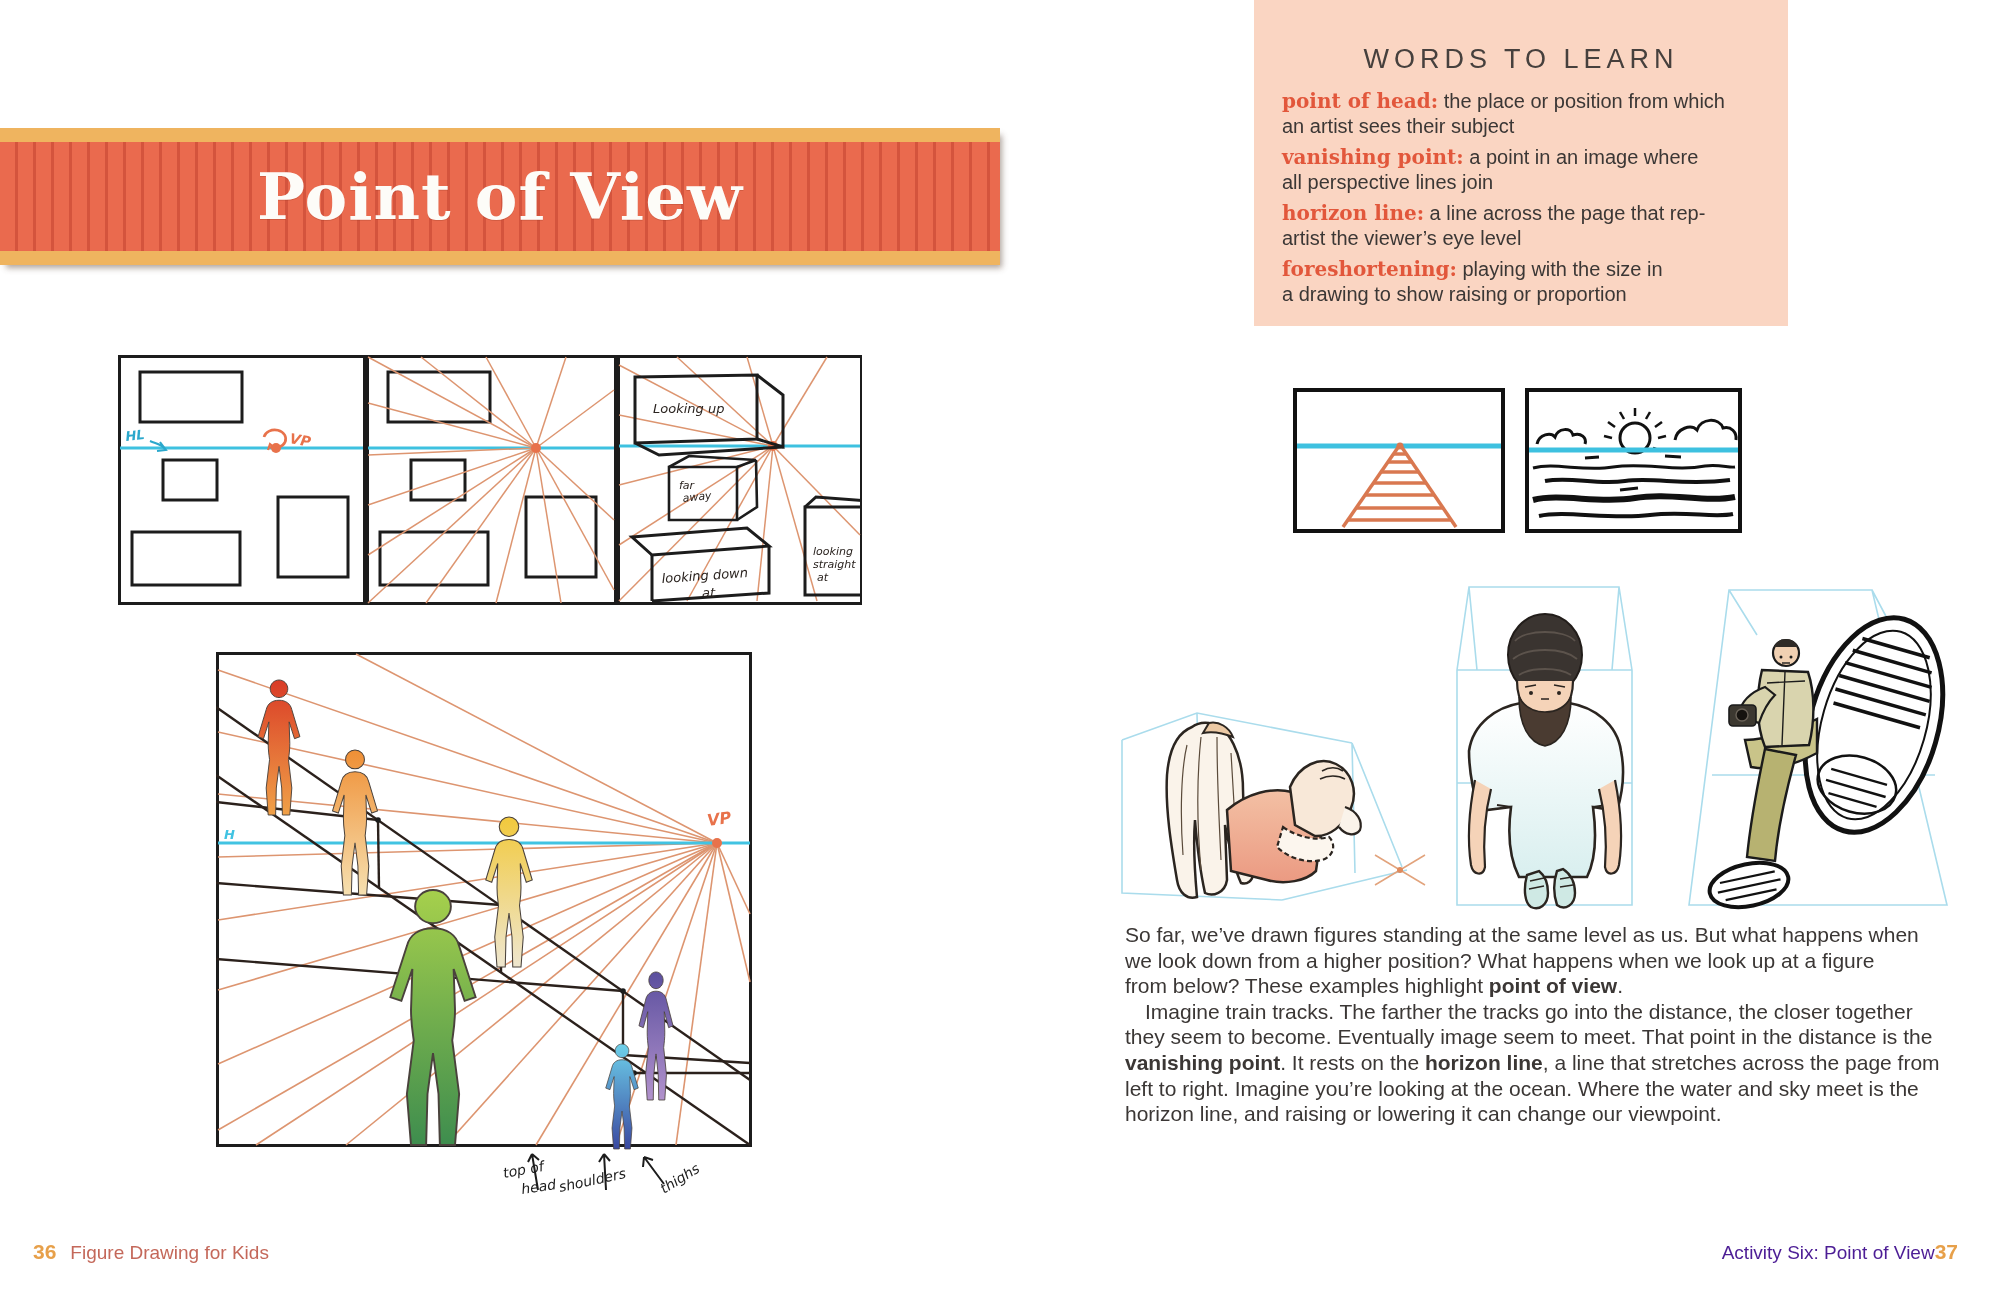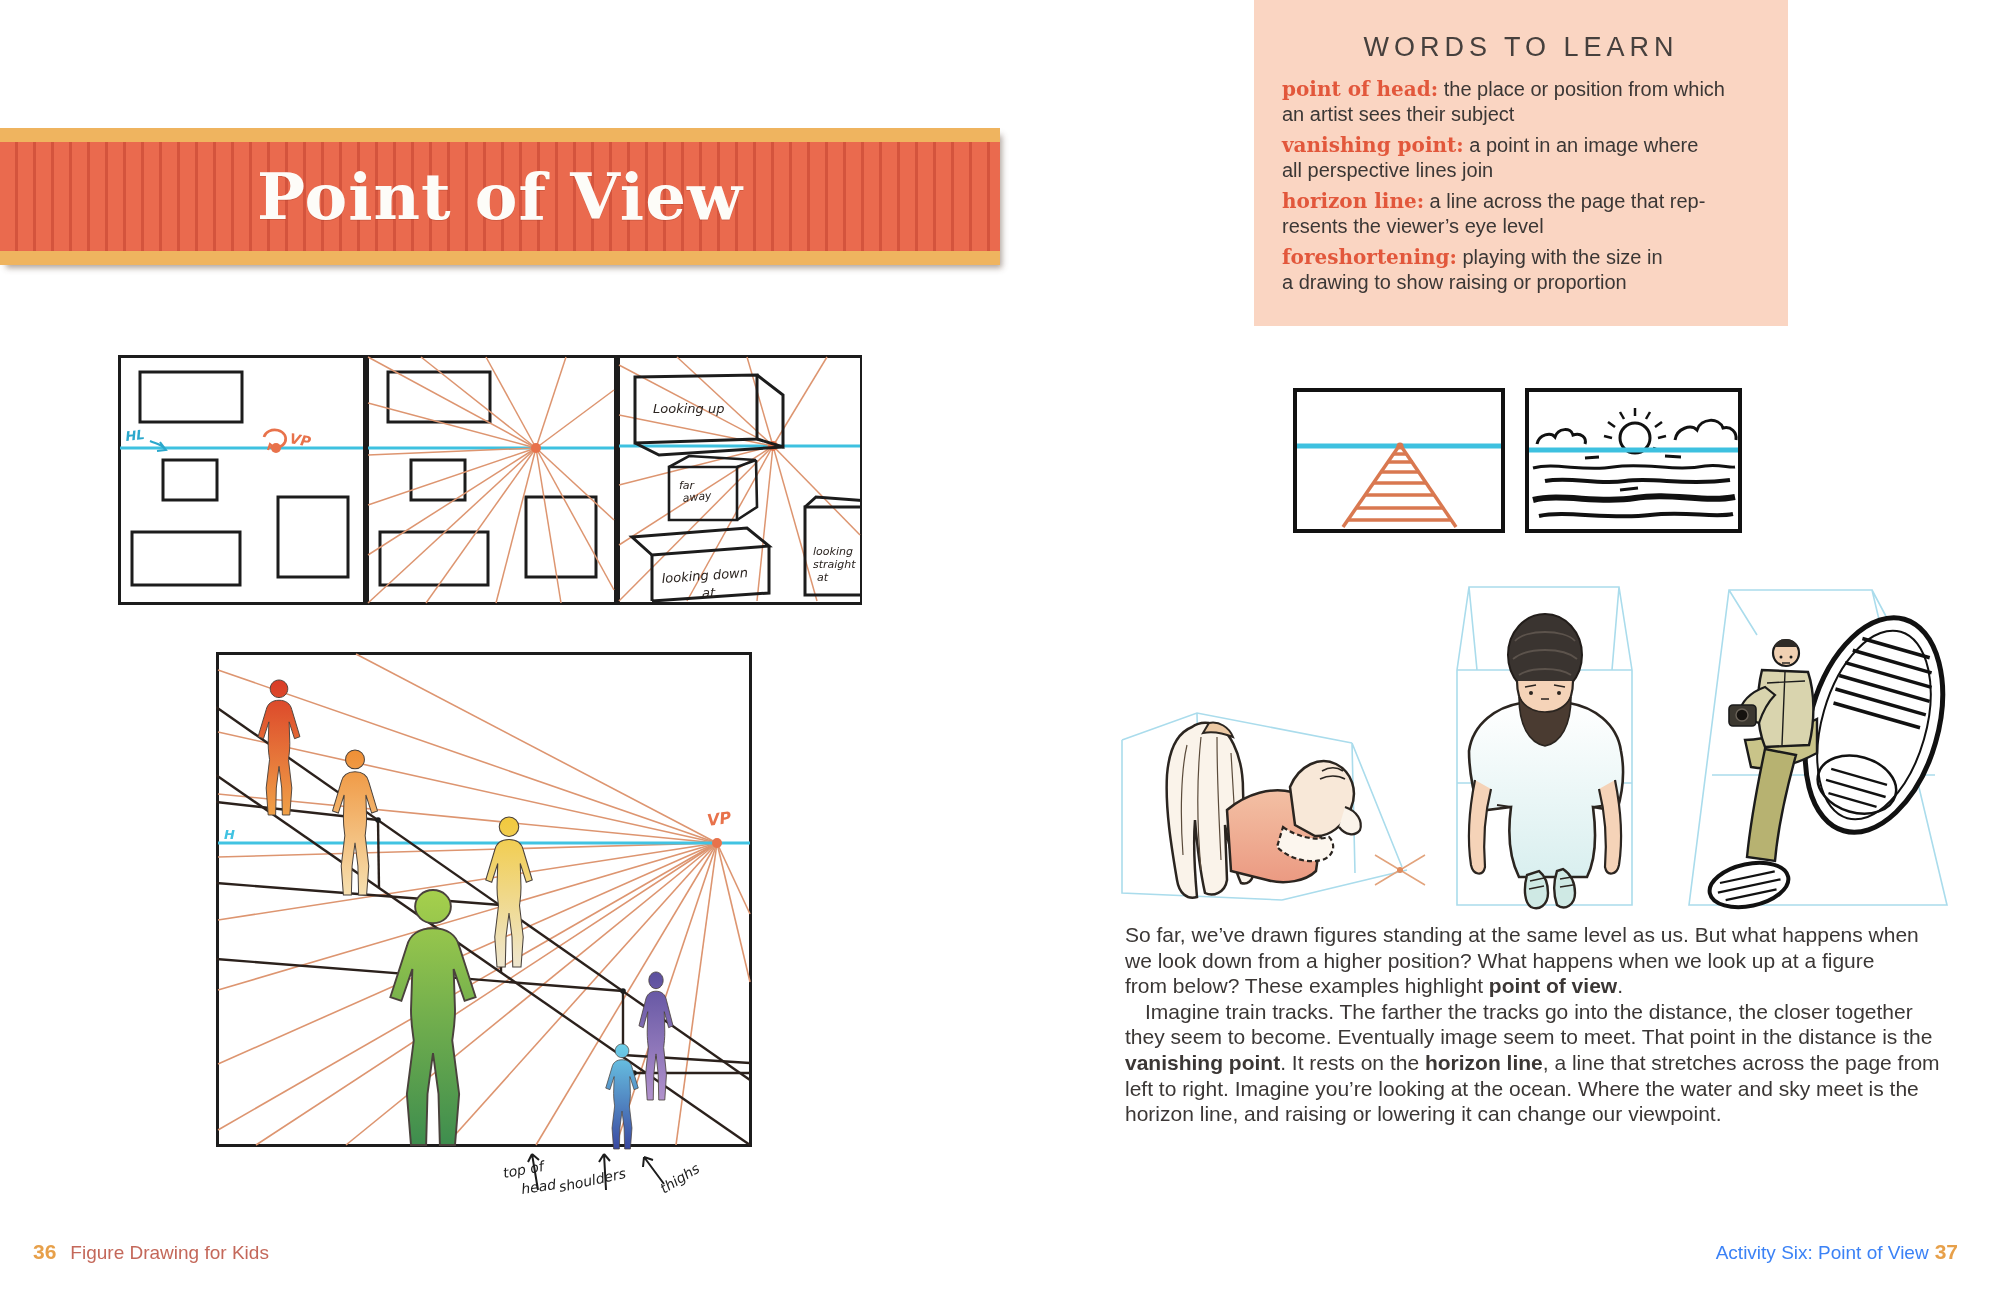--- a/index.html
+++ b/index.html
@@ -15,24 +15,24 @@
   .banner-title{position:absolute;left:0;top:0;width:100%;height:100%;display:flex;align-items:center;justify-content:center;
           font-family:"DejaVu Serif",serif;font-weight:bold;font-size:64px;color:#fdfcf8;letter-spacing:1px;
           text-shadow:0 1px 0 rgba(140,50,30,.25);}
   .panels-svg{position:absolute;left:118px;top:355px;}
   .stairs-svg{position:absolute;left:216px;top:652px;}
   .footer{position:absolute;top:1240px;font-size:19px;}
   .footer-left{left:33px;}
   .footer-right{right:42px;text-align:right;}
   .pagenum{font-weight:bold;color:#e7a04a;font-size:21px;margin-top:26px;}
   .foot-title{color:#c4685a;margin-left:14px;}
-  .foot-chapter{color:#3b82f6;margin-right:6px;}
+  .foot-chapter{color:#4c1d95;margin-right:0;}
   
   .words-box{position:absolute;left:1254px;top:0;width:534px;height:326px;background:#fad5c2;
-             padding:32px 28px 0 28px;box-sizing:border-box;}
+             padding:44px 28px 0 28px;box-sizing:border-box;}
   .words-heading{text-align:center;font-size:27px;letter-spacing:5px;color:#46403d;margin:0 0 14px 0;font-weight:normal;}
   .entry{margin-bottom:6px;font-size:20px;line-height:25px;color:#3b3735;}
   .term{font-family:"DejaVu Serif",serif;font-weight:bold;color:#e2573b;}
   .b{font-weight:bold;}
   .tl{white-space:nowrap;}
   .ind{padding-left:20px;}
   .mini-svg{position:absolute;}
   .figures-svg{position:absolute;left:1117px;top:575px;}
   .bodytext{position:absolute;left:1125px;top:922px;width:810px;font-size:21px;line-height:25.6px;color:#3b3735;}
   .hand{font-family:"DejaVu Sans",sans-serif;font-style:italic;}
@@ -250,21 +250,21 @@
     <div class="entry">
         <div class="tl"><span class="term">point of head:</span><span> the place or position from which</span></div>
         <div class="tl"><span>an artist sees their subject</span></div>
       </div>
     <div class="entry">
         <div class="tl"><span class="term">vanishing point:</span><span> a point in an image where</span></div>
         <div class="tl"><span>all perspective lines join</span></div>
       </div>
     <div class="entry">
         <div class="tl"><span class="term">horizon line:</span><span> a line across the page that rep-</span></div>
-        <div class="tl"><span>resents the viewer’s eye level</span></div>
+        <div class="tl"><span>artist the viewer’s eye level</span></div>
       </div>
     <div class="entry">
         <div class="tl"><span class="term">foreshortening:</span><span> playing with the size in</span></div>
         <div class="tl"><span>a drawing to show raising or proportion</span></div>
       </div>
   </div>
 
   <svg class="mini-svg" style="left:1293px;top:388px;" width="212" height="145" viewBox="0 0 212 145">
     <rect x="2" y="2" width="208" height="141" fill="#fff" stroke="#111" stroke-width="4"></rect>
     <line x1="4" y1="58" x2="208" y2="58" stroke="#3ec1e0" stroke-width="5"></line>

